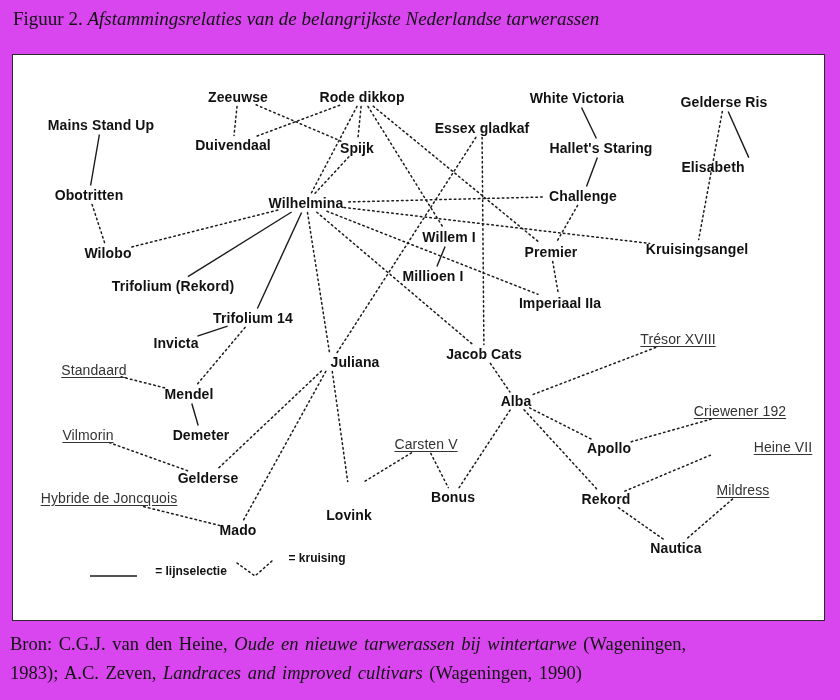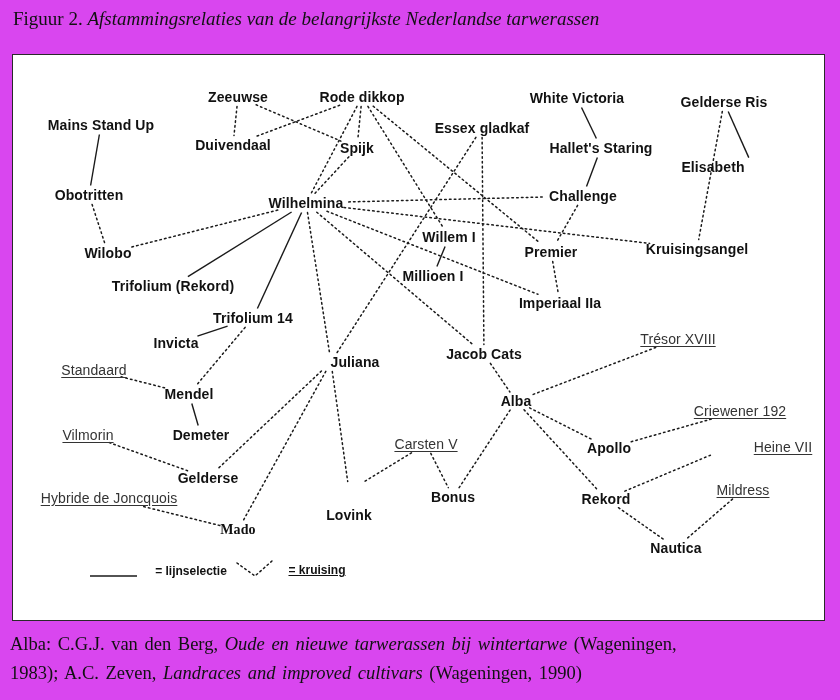--- a/index.html
+++ b/index.html
@@ -124,22 +124,22 @@
       <div class="node" style="left: 201px; top: 435px;">Demeter</div>
       <div class="node foreign" style="left: 426px; top: 444px;">Carsten V</div>
       <div class="node" style="left: 609px; top: 448px;">Apollo</div>
       <div class="node foreign" style="left: 744px; top: 447px; margin-left: 39px;">Heine VII</div>
       <div class="node" style="left: 208px; top: 478px;">Gelderse</div>
       <div class="node foreign" style="left: 109px; top: 498px;">Hybride de Joncquois</div>
       <div class="node" style="left: 349px; top: 491px; margin-top: 24px;">Lovink</div>
       <div class="node" style="left: 453px; top: 497px;">Bonus</div>
       <div class="node" style="left: 606px; top: 499px;">Rekord</div>
       <div class="node foreign" style="left: 743px; top: 490px;">Mildress</div>
-      <div class="node" style="left: 238px; top: 530px; font-family: Liberation Serif, serif;">Mado</div>
+      <div class="node" style="left: 238px; top: 530px;">Mado</div>
       <div class="node" style="left: 676px; top: 548px;">Nautica</div>
     </div>
 
   <div class="legend-label" style="left:191px;top:571px;">= lijnselectie</div>
-  <div class="legend-label" style="left:317px;top:570px;text-decoration:underline;">= kruising</div>
+  <div class="legend-label" style="left:317px;top:558px;">= kruising</div>
 
-  <div id="source-text"><span>Alba: C.G.J. van den Berg, </span><span class="src-italic">Oude en nieuwe tarwerassen bij wintertarwe</span><span> (Wageningen,</span><br><span>1983); A.C. Zeven, </span><span class="src-italic">Landraces and improved cultivars</span><span> (Wageningen, 1990)</span></div>
+  <div id="source-text"><span>Bron: C.G.J. van den Heine, </span><span class="src-italic">Oude en nieuwe tarwerassen bij wintertarwe</span><span> (Wageningen,</span><br><span>1983); A.C. Zeven, </span><span class="src-italic">Landraces and improved cultivars</span><span> (Wageningen, 1990)</span></div>
 
 </div>
 
 </body></html>

